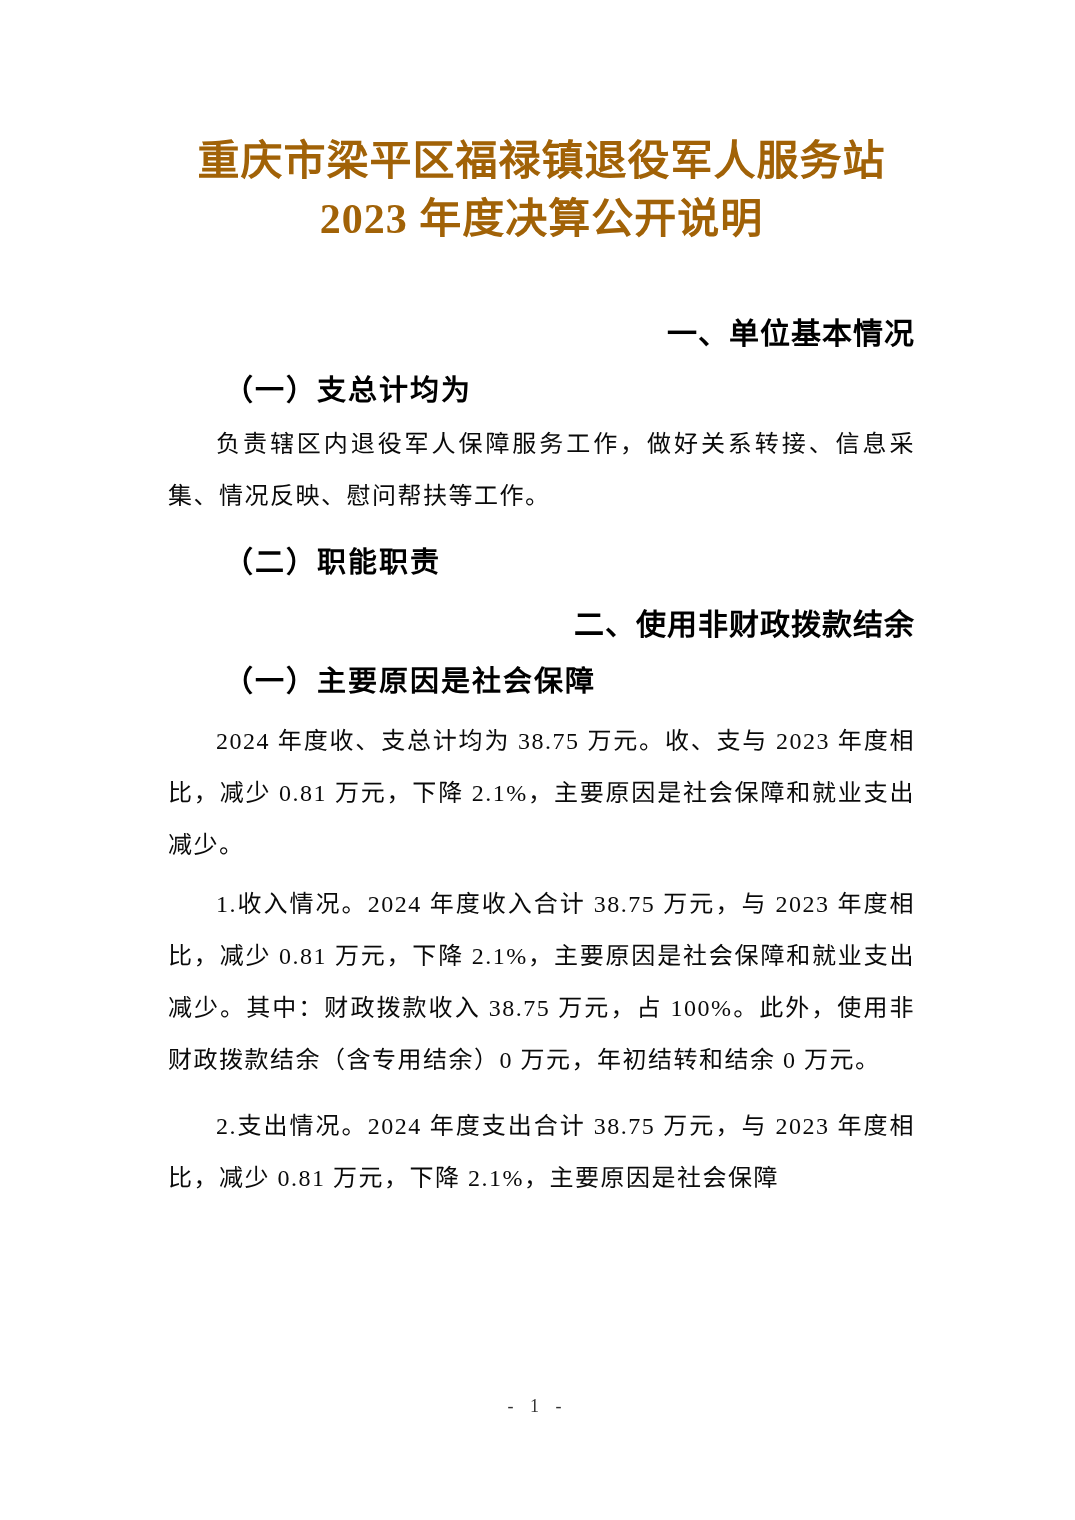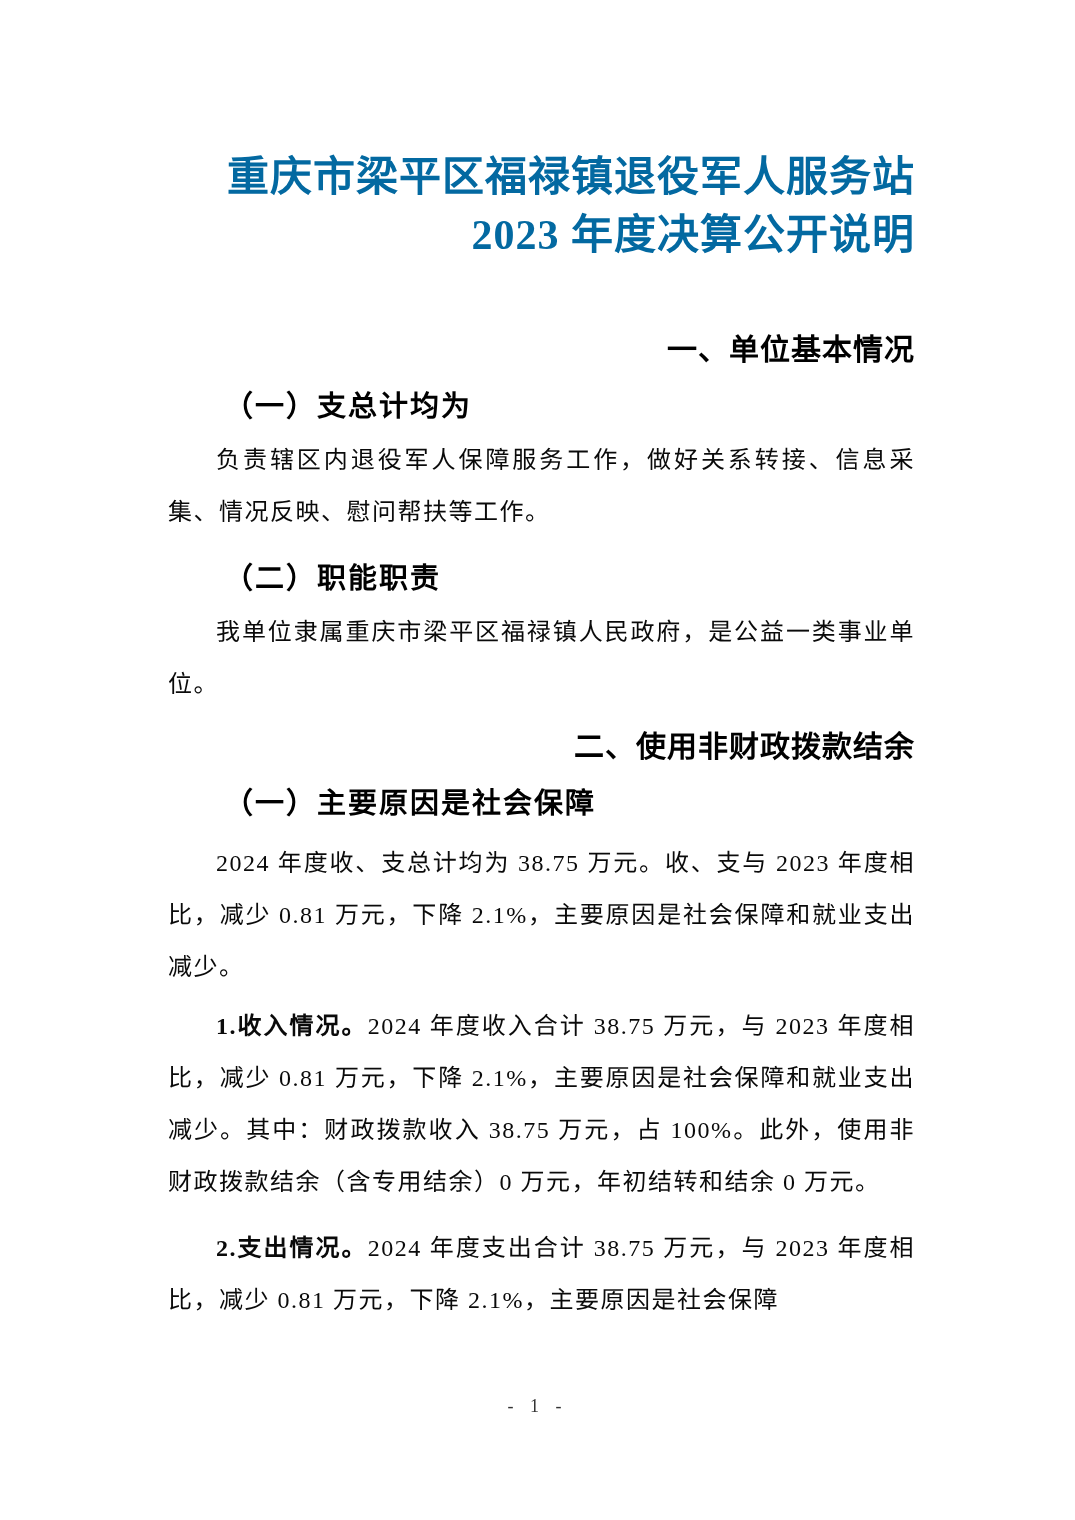--- a/index.html
+++ b/index.html
@@ -15,28 +15,28 @@
     overflow: hidden;
     color: #111111;
   }
   .content {
     position: absolute;
     left: 168px;
     top: 132px;
     width: 747px;
   }
   .doc-title {
-    margin: 16px 0 60px 0;
-    text-align: right;
+    margin: 0 0 60px 0;
+    text-align: center;
     font-family: "Liberation Serif", "DejaVu Serif", serif;
     font-weight: bold;
     font-size: 42px;
     line-height: 58px;
     letter-spacing: 1px;
-    color: #0369a1;
+    color: #a16207;
   }
   .sec-heading {
     margin: 10px 0 0 0;
     padding-left: 58px;
     font-family: "Liberation Sans", "DejaVu Sans", sans-serif;
     font-weight: bold;
     font-size: 30px;
     line-height: 52px;
     letter-spacing: 1px;
     color: #000000;
@@ -57,21 +57,21 @@
     font-family: "Liberation Serif", "DejaVu Serif", serif;
     font-size: 24px;
     line-height: 52px;
     letter-spacing: 1.5px;
     text-align: justify;
     text-justify: inter-ideograph;
     text-indent: 2em;
     color: #0a0a0a;
   }
   .para .lead {
-    font-weight: bold;
+    font-weight: normal;
   }
   .page-footer {
     position: absolute;
     left: 0;
     top: 1396px;
     width: 1075px;
     text-align: center;
     font-family: "Liberation Serif", "DejaVu Serif", serif;
     font-size: 18px;
     letter-spacing: 6px;
@@ -90,21 +90,20 @@
     </h1>
 
     <h2 class="sec-heading">一、单位基本情况</h2>
 
     <h3 class="sub-heading">（一）支总计均为</h3>
 
     <p class="para">负责辖区内退役军人保障服务工作，做好关系转接、信息采集、情况反映、慰问帮扶等工作。</p>
 
     <h3 class="sub-heading" style="margin-top:14px;">（二）职能职责</h3>
 
-    <p class="para">我单位隶属重庆市梁平区福禄镇人民政府，是公益一类事业单位。</p>
 
     <h2 class="sec-heading" style="margin-top:11px;">二、使用非财政拨款结余</h2>
 
     <h3 class="sub-heading">（一）主要原因是社会保障</h3>
 
     <p class="para" style="margin-top:8px;">2024 年度收、支总计均为 38.75 万元。收、支与 2023 年度相比，减少 0.81 万元，下降 2.1%，主要原因是社会保障和就业支出减少。</p>
 
     <p class="para" style="margin-top:7px;"><span class="lead">1.收入情况。</span><span>2024 年度收入合计 38.75 万元，与 2023 年度相比，减少 0.81 万元，下降 2.1%，主要原因是社会保障和就业支出减少。其中：财政拨款收入 38.75 万元，占 100%。此外，使用非财政拨款结余（含专用结余）0 万元，年初结转和结余 0 万元。</span></p>
 
     <p class="para" style="margin-top:14px;"><span class="lead">2.支出情况。</span><span>2024 年度支出合计 38.75 万元，与 2023 年度相比，减少 0.81 万元，下降 2.1%，主要原因是社会保障</span></p>

